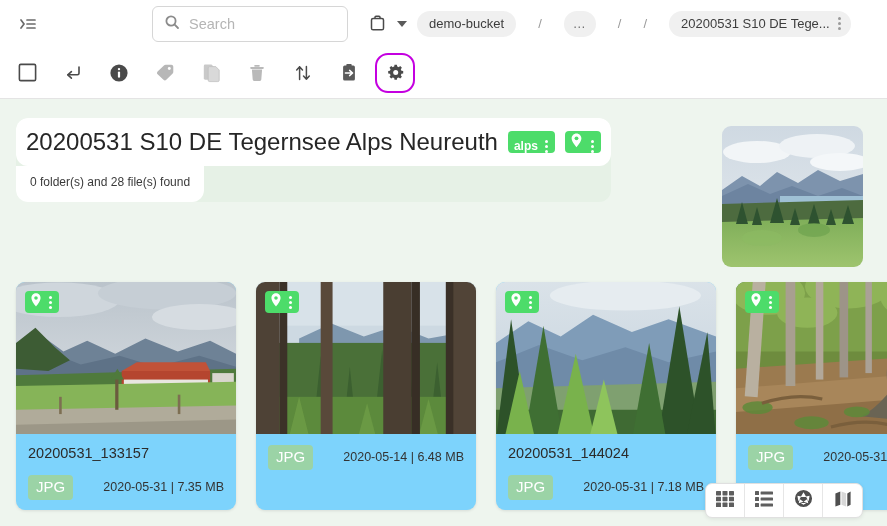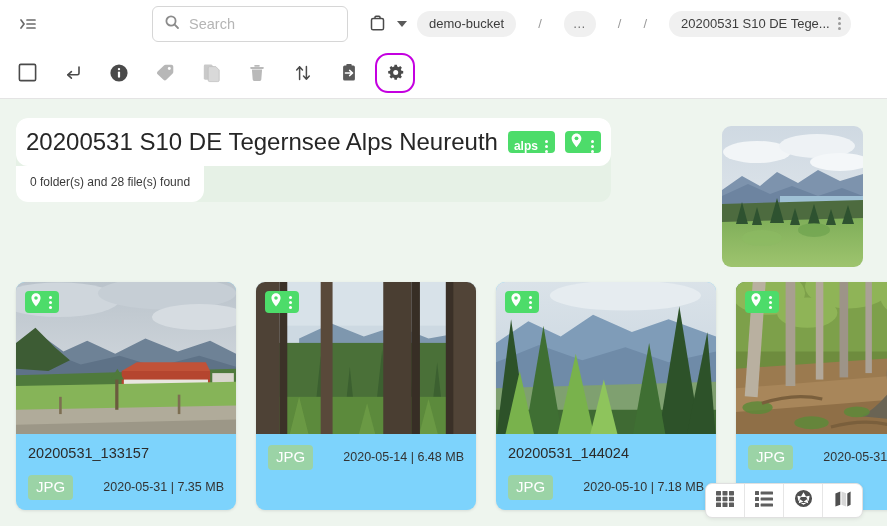--- a/index.html
+++ b/index.html
@@ -614,21 +614,21 @@
           </g>
           <g fill="#8ec45c">
             <path d="M86 152 L100 96 L114 152z"></path>
           </g>
         </svg>
       </div>
       <div class="card-body">
         <div class="card-name">20200531_144024</div>
         <div class="card-meta">
           <span class="chip-type">JPG</span>
-          <span class="meta-text">2020-05-10 | 7.18 MB</span>
+          <span class="meta-text">2020-05-31 | 7.18 MB</span>
         </div>
       </div>
     </div>
 
     <div class="card">
       <div class="thumb">
         <div class="thumb-badge">
           <span>
             <svg width="14" height="16" viewBox="0 0 15 17">
               <path d="M7.5 1.4c-2.7 0-4.9 2.2-4.9 4.9 0 3.6 4.9 9 4.9 9s4.9-5.4 4.9-9c0-2.7-2.2-4.9-4.9-4.9z" fill="#ffffff"></path>

